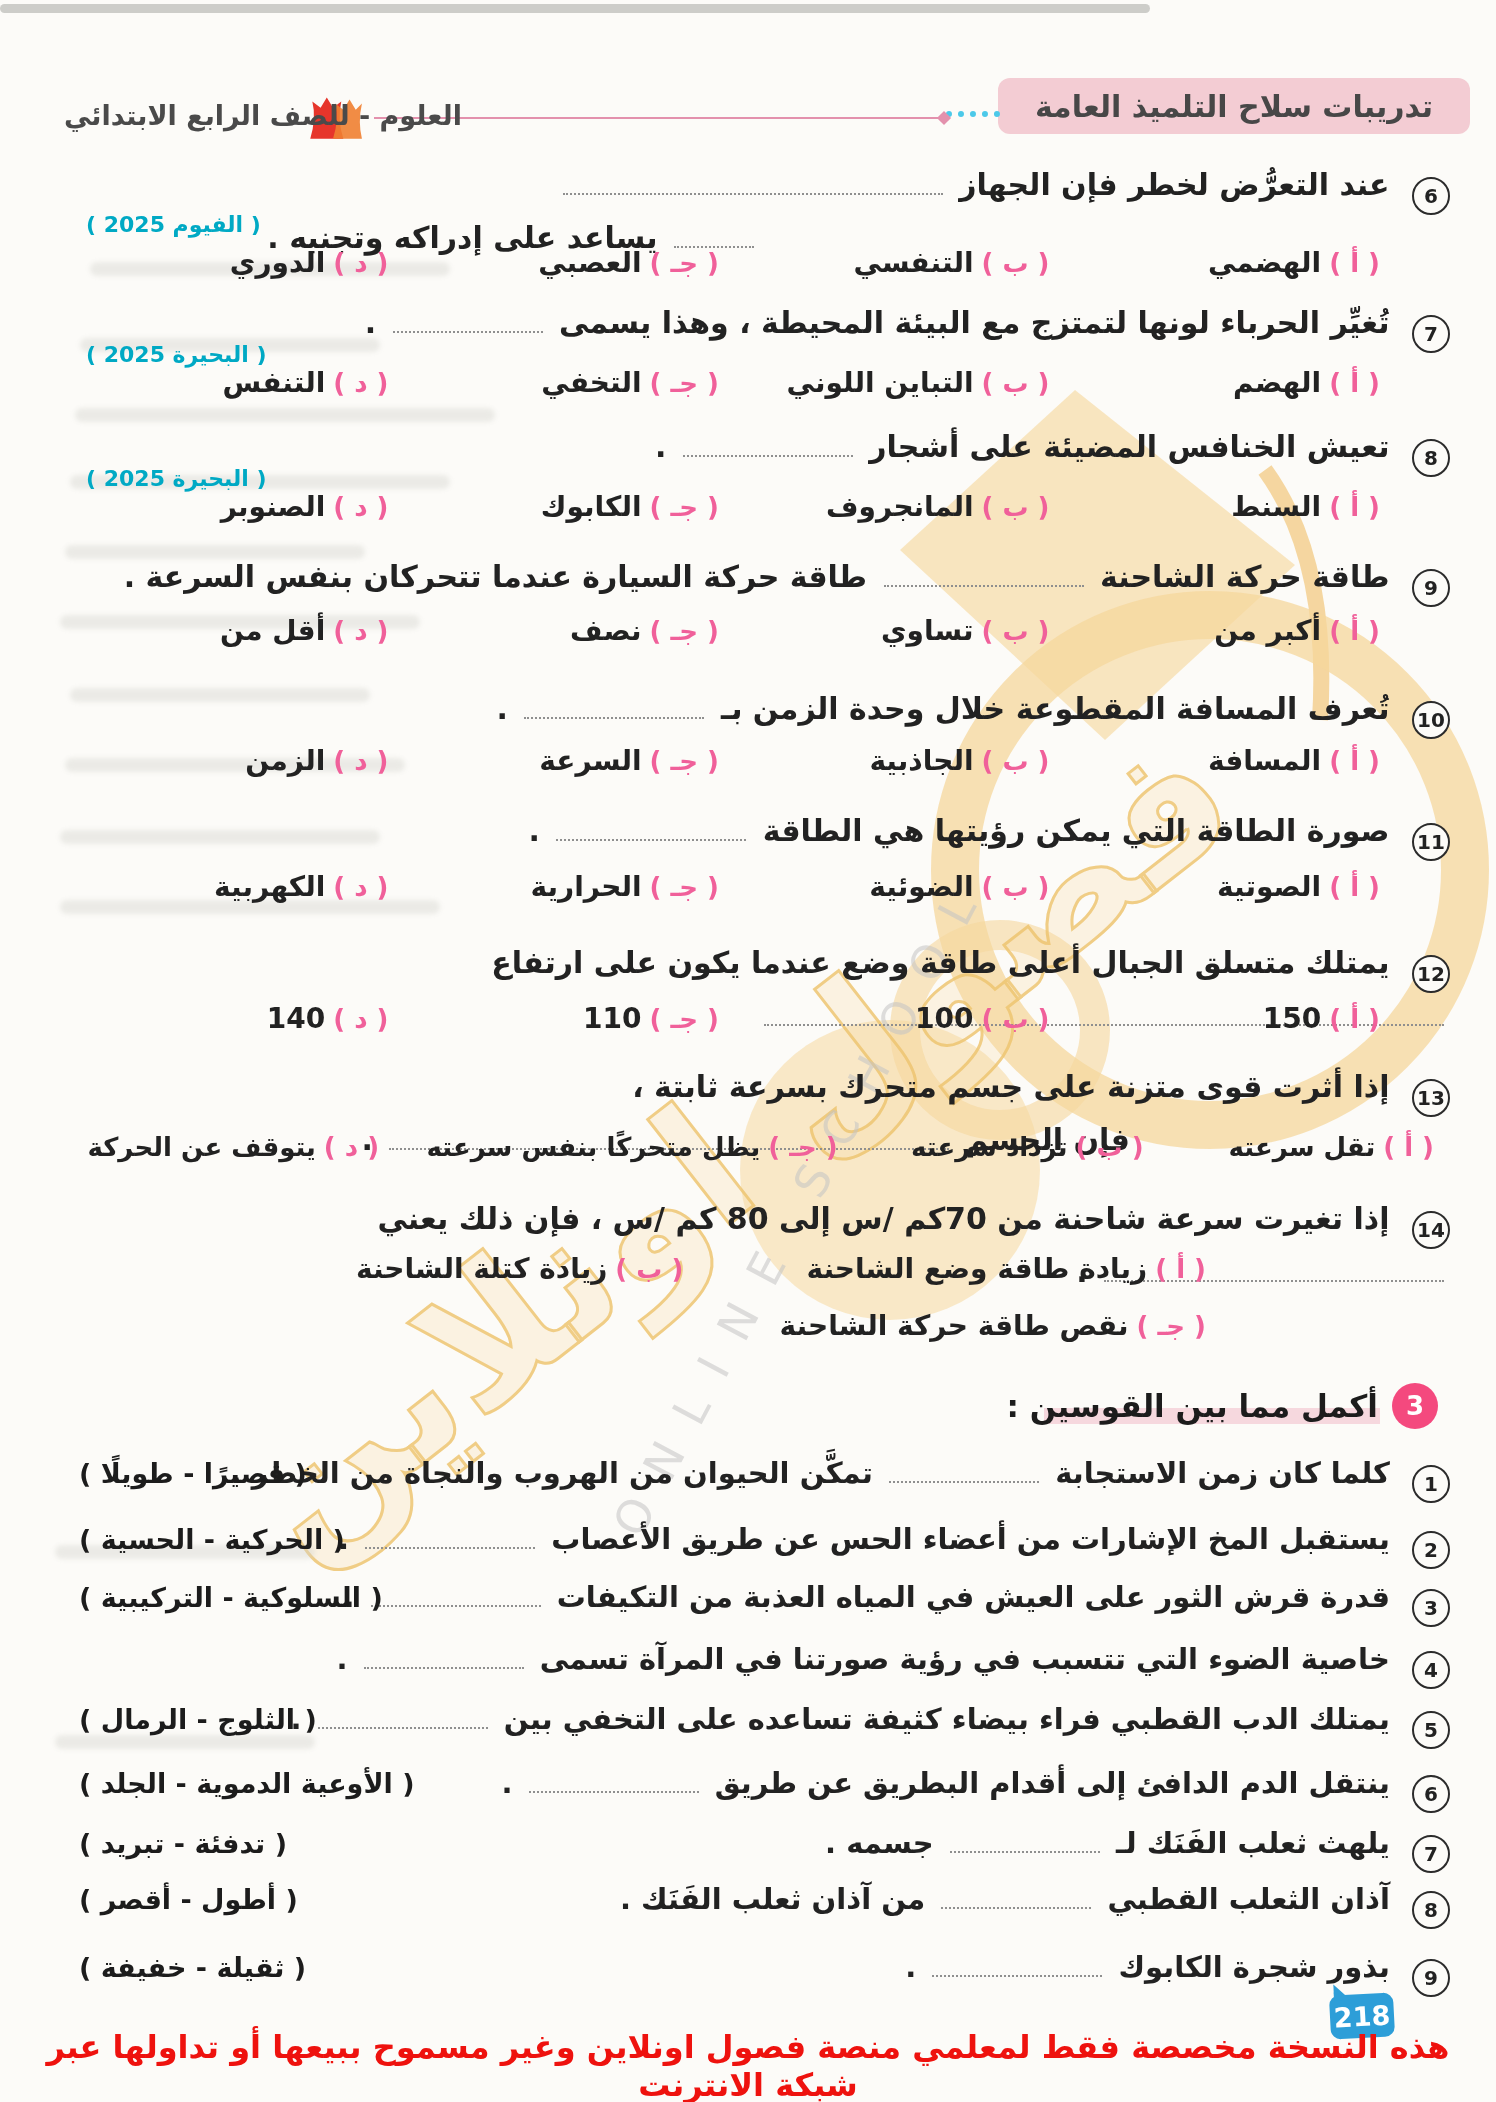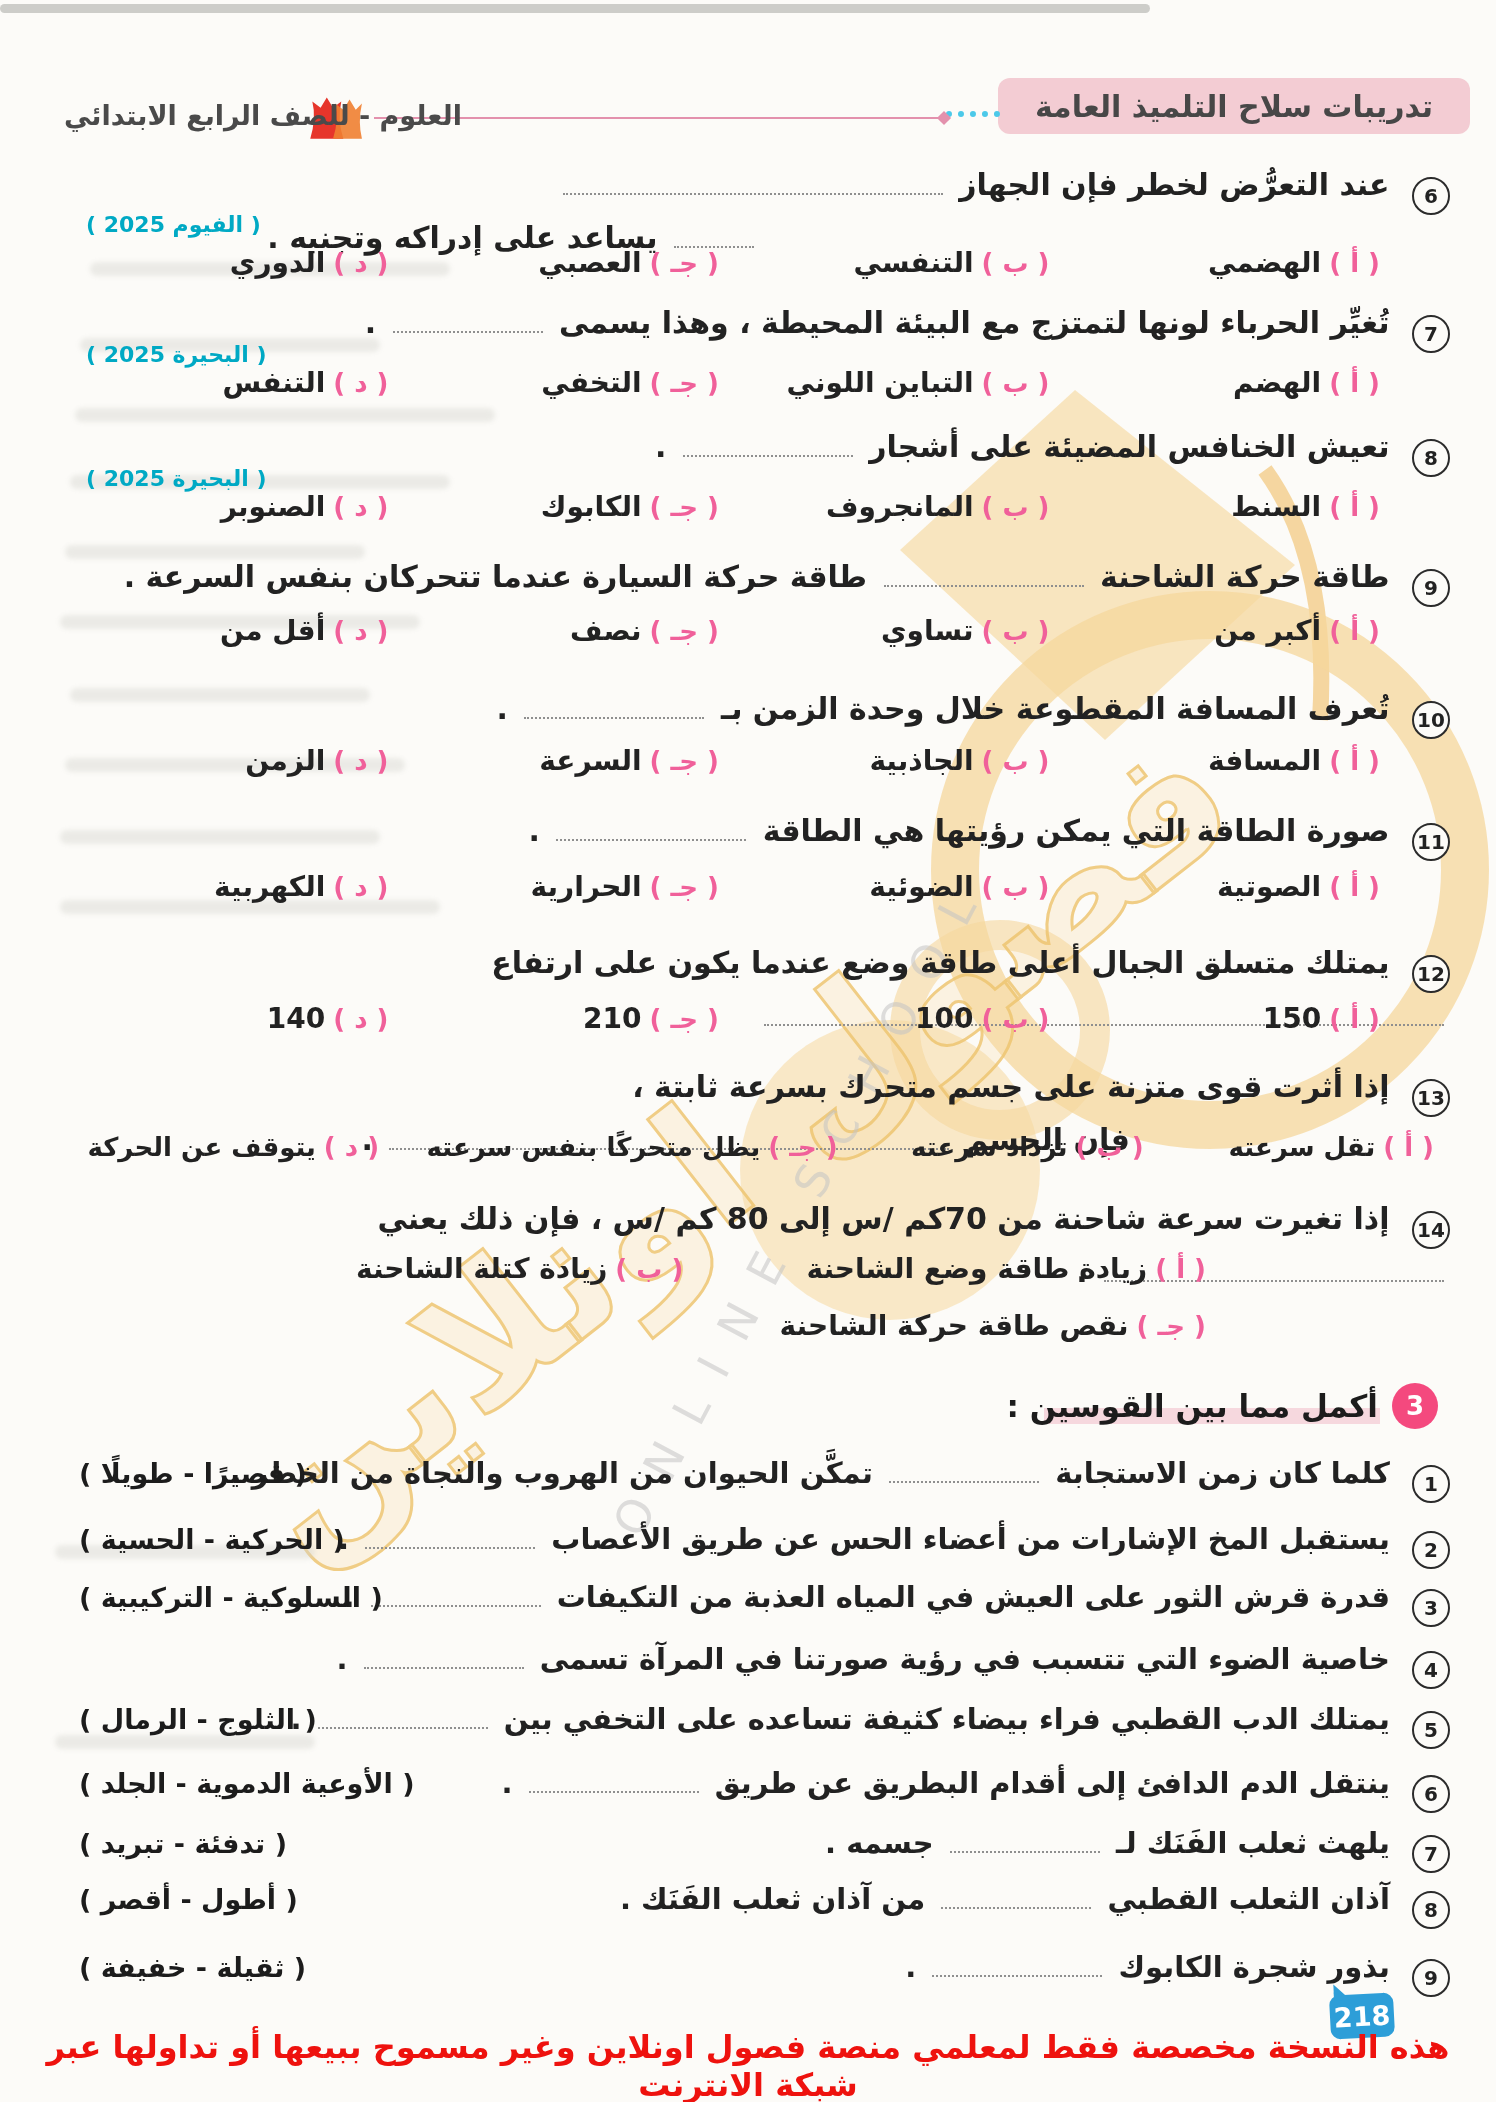--- a/index.html
+++ b/index.html
@@ -189,21 +189,21 @@
   </div>
 
   <div class="q" style="top:940px">
     <span class="qnum">12</span>
     <span>يمتلك متسلق الجبال أعلى طاقة وضع عندما يكون على ارتفاع</span>
     <span class="blank w680"></span>
   </div>
   <div class="opts" style="top:1002px">
     <span class="opt"><i class="mk">( أ )</i><span>150</span></span>
     <span class="opt"><i class="mk">( ب )</i><span>100</span></span>
-    <span class="opt"><i class="mk">( جـ )</i><span>210</span></span>
+    <span class="opt"><i class="mk">( جـ )</i><span>110</span></span>
     <span class="opt"><i class="mk">( د )</i><span>140</span></span>
   </div>
 
   <div class="q" style="top:1064px">
     <span class="qnum">13</span>
     <span>إذا أثرت قوى متزنة على جسم متحرك بسرعة ثابتة ،</span>
     <span class="l2 ind320">
       <span>فإن الجسم</span>
       <span class="blank w560"></span>
       <span>.</span></span>

